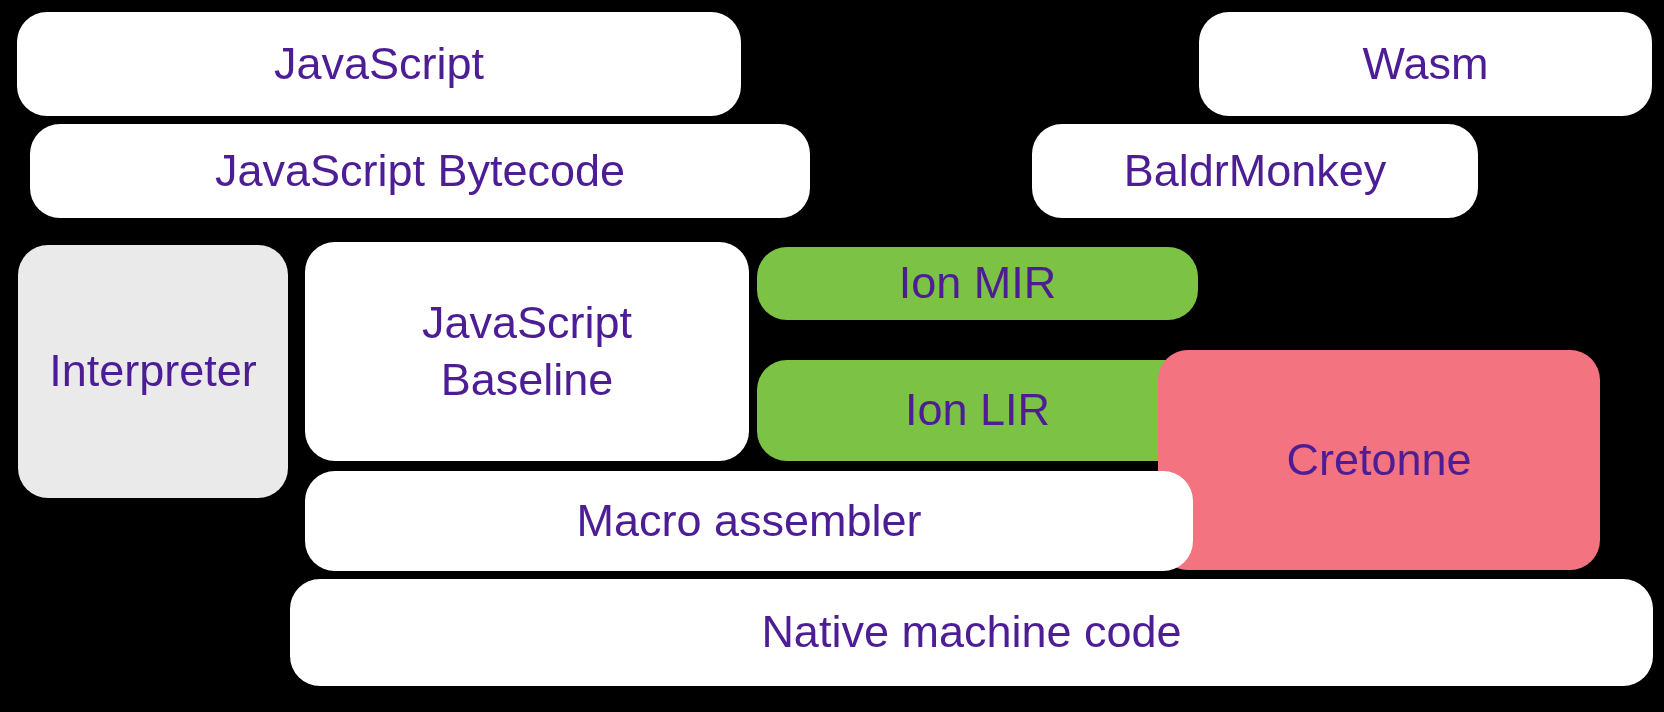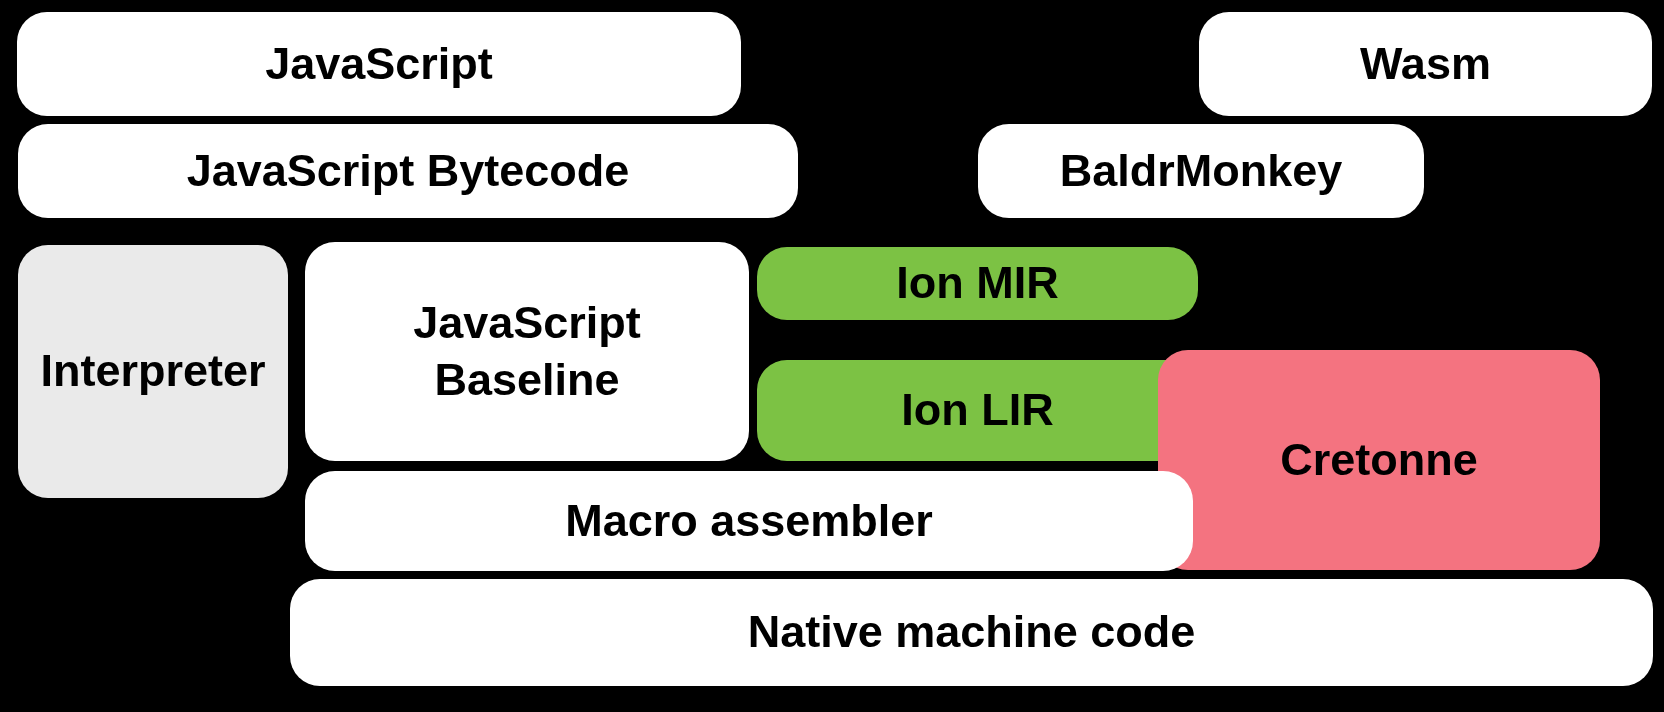--- a/index.html
+++ b/index.html
@@ -18,33 +18,32 @@
   .box {
     position: absolute;
     background: #fff;
     border-radius: 30px;
     display: flex;
     align-items: center;
     justify-content: center;
     text-align: center;
   }
   .box .label {
-    color: #000000;
+    color: #4c1d95;
     font-size: 45px;
     line-height: 1.26;
     white-space: pre-line;
     letter-spacing: 0px;
-    font-weight: bold;
   }
   
   .b-javascript          { left: 17px;   top: 12px;  width: 724px;  height: 104px; }
   .b-asmjs               { left: 745px;  top: 12px;  width: 446px;  height: 104px; }
   .b-wasm                { left: 1199px; top: 12px;  width: 453px;  height: 104px; }
-  .b-js-bytecode         { left: 18px;   top: 124px; width: 780px;  height: 94px; text-align: center;  }
-  .b-baldrmonkey         { left: 978px;  top: 124px; width: 446px;  height: 94px; border-radius: 31px;  }
+  .b-js-bytecode         { left: 30px;   top: 124px; width: 780px;  height: 94px; text-align: center;  }
+  .b-baldrmonkey         { left: 1032px;  top: 124px; width: 446px;  height: 94px;  }
   .b-interpreter         { left: 18px;   top: 245px; width: 270px;  height: 253px; }
   .b-js-baseline         { left: 305px;  top: 242px; width: 444px;  height: 219px; }
   .b-ion-mir             { left: 757px;  top: 247px; width: 441px;  height: 73px; }
   .b-ion-lir             { left: 757px;  top: 360px; width: 441px;  height: 101px; }
   .b-cretonne            { left: 1158px; top: 350px; width: 442px;  height: 220px; }
   .b-macro-assembler     { left: 305px;  top: 471px; width: 888px;  height: 100px; }
   .b-native-machine-code { left: 290px;  top: 579px; width: 1363px; height: 107px; }
 </style>
 </head>
 <body>

